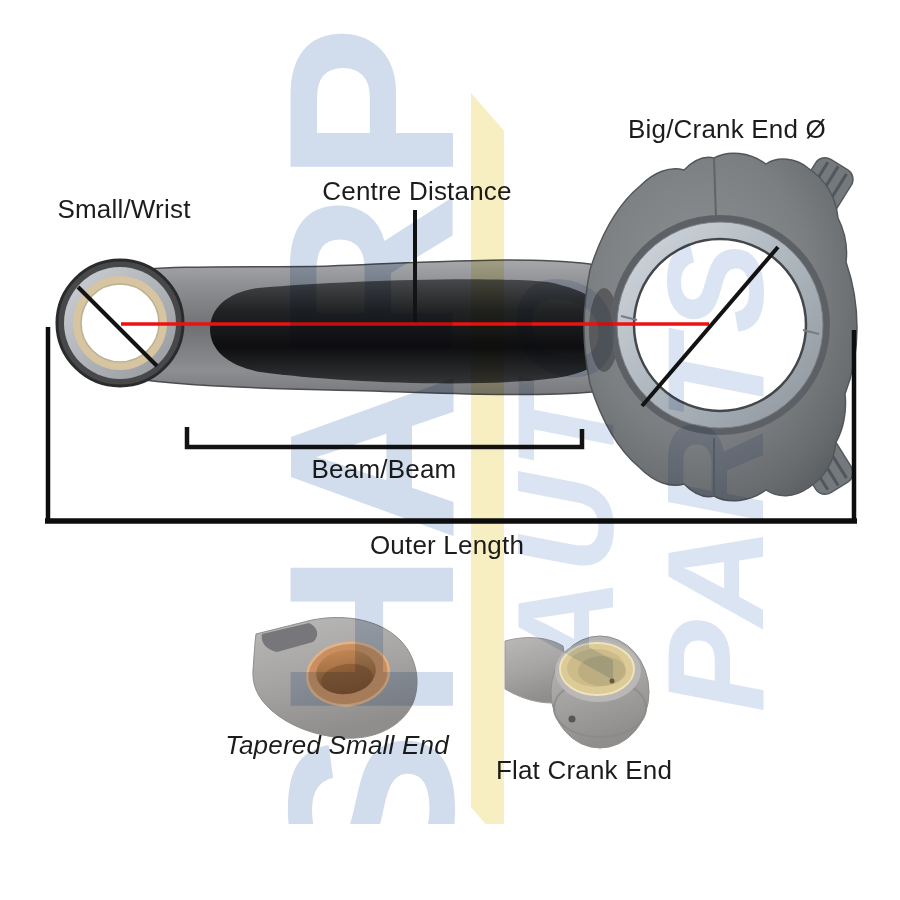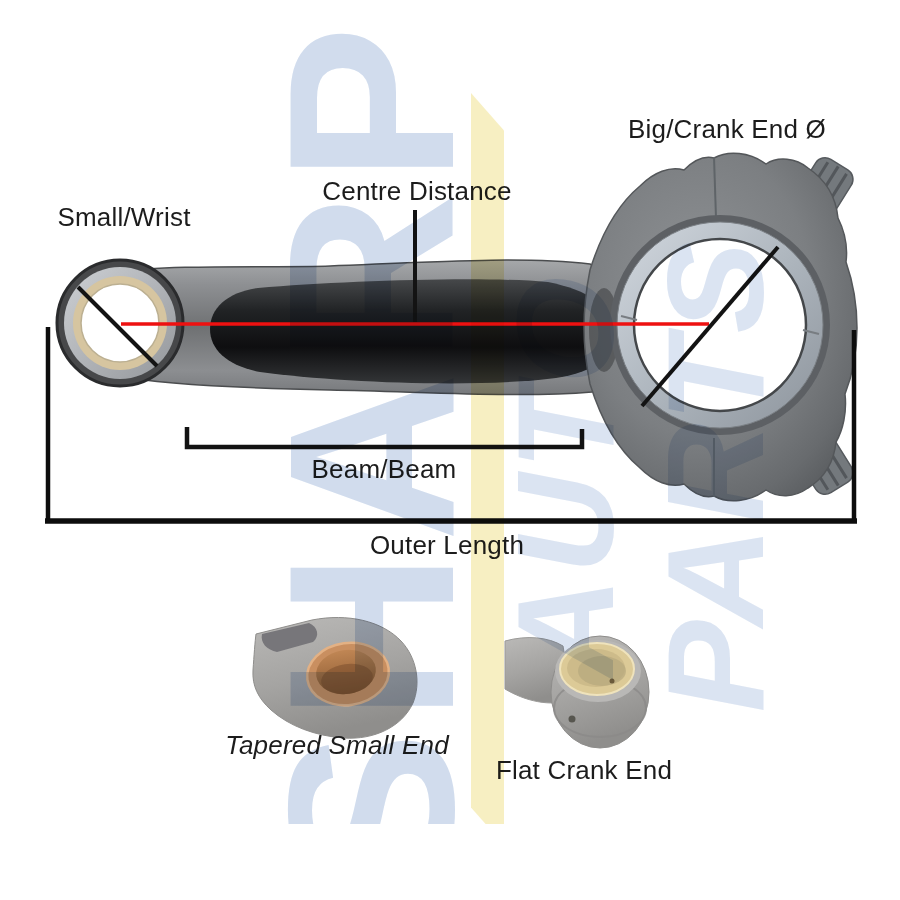--- a/index.html
+++ b/index.html
@@ -6,21 +6,21 @@
   .canvas {
     position:relative; width:900px; height:824px; background:#ffffff;
     overflow:hidden; font-family:"Liberation Sans", sans-serif;
   }
   .art { position:absolute; left:0; top:0; z-index:1; }
   .label {
     position:absolute; z-index:3; color:#1c1c1c; font-size:26px;
     white-space:nowrap; transform:translateX(-50%); text-align:center;
     letter-spacing:0.2px;
   }
-  .label .line { line-height:33px;margin-top:8px; }
+  .label .line { line-height:33px; }
   
   .watermark {
     position:absolute; left:0; top:0; width:900px; height:900px; z-index:5;
     pointer-events:none; mix-blend-mode:multiply;
   }
   .wm-brand {
     position:absolute; left:-88px; top:332px; width:920px; height:240px;
     transform:rotate(-90deg); text-align:center;
     font-weight:bold; font-size:235px; letter-spacing:10px;
     color:#bfcfe7; opacity:0.72; line-height:240px;

